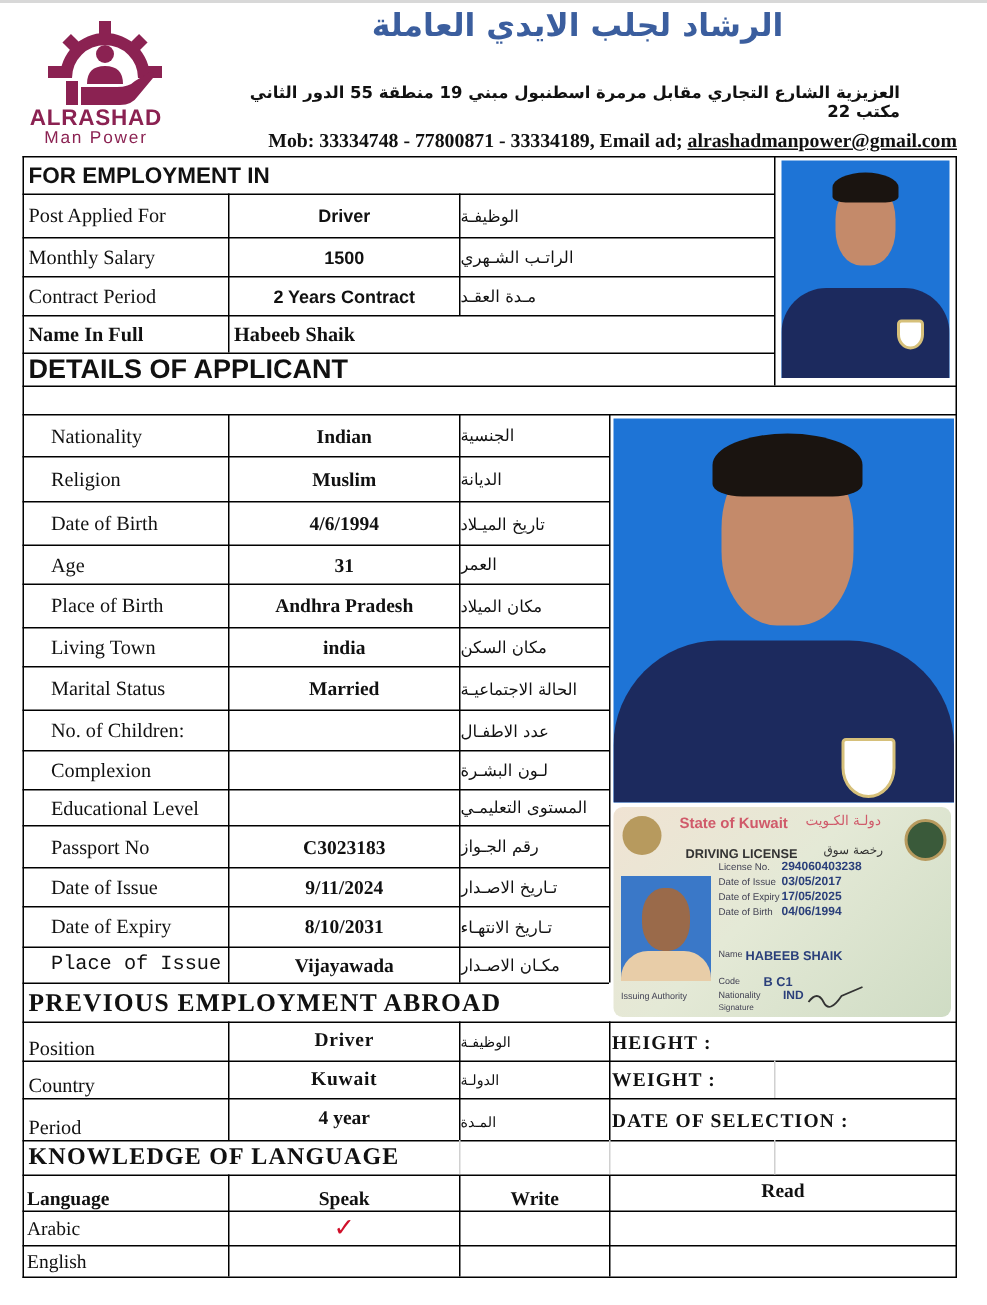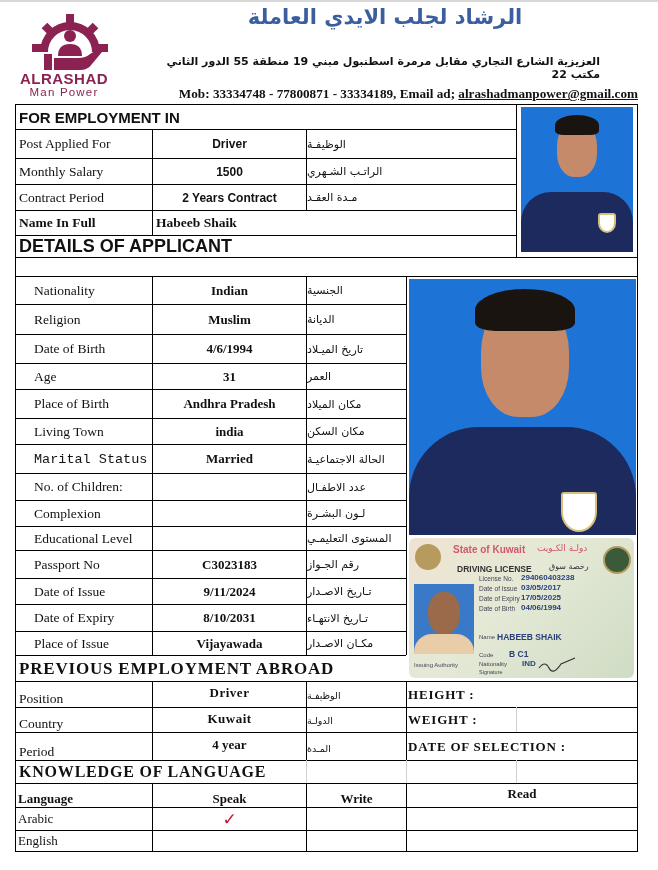--- a/index.html
+++ b/index.html
@@ -165,21 +165,21 @@
   <div class="cell ar" style="left:307px;top:364px;width:98px;height:25px;">العمر</div>
 
   <div class="cell lbl2" style="left:16px;top:390px;width:136px;height:28px;">Place of Birth</div>
   <div class="cell val" style="left:153px;top:390px;width:153px;height:28px;">Andhra Pradesh</div>
   <div class="cell ar" style="left:307px;top:390px;width:98px;height:28px;">مكان الميلاد</div>
 
   <div class="cell lbl2" style="left:16px;top:419px;width:136px;height:25px;">Living Town</div>
   <div class="cell val" style="left:153px;top:419px;width:153px;height:25px;">india</div>
   <div class="cell ar" style="left:307px;top:419px;width:98px;height:25px;">مكان السكن</div>
 
-  <div class="cell lbl2" style="left:16px;top:445px;width:136px;height:28px;font-family:Liberation Mono, monospace;">Marital Status</div>
+  <div class="cell lbl2" style="left:16px;top:445px;width:136px;height:28px;">Marital Status</div>
   <div class="cell val" style="left:153px;top:445px;width:153px;height:28px;">Married</div>
   <div class="cell ar" style="left:307px;top:445px;width:98px;height:28px;">الحالة الاجتماعيـة</div>
 
   <div class="cell lbl2" style="left:16px;top:474px;width:136px;height:26px;">No. of Children:</div>
   <div class="cell val" style="left:153px;top:474px;width:153px;height:26px;"></div>
   <div class="cell ar" style="left:307px;top:474px;width:98px;height:26px;">عدد الاطفـال</div>
 
   <div class="cell lbl2" style="left:16px;top:501px;width:136px;height:25px;">Complexion</div>
   <div class="cell val" style="left:153px;top:501px;width:153px;height:25px;"></div>
   <div class="cell ar" style="left:307px;top:501px;width:98px;height:25px;">لـون البشـرة</div>
@@ -193,21 +193,21 @@
   <div class="cell ar" style="left:307px;top:551px;width:98px;height:27px;">رقم الجـواز</div>
 
   <div class="cell lbl2" style="left:16px;top:579px;width:136px;height:25px;">Date of Issue</div>
   <div class="cell val" style="left:153px;top:579px;width:153px;height:25px;">9/11/2024</div>
   <div class="cell ar" style="left:307px;top:579px;width:98px;height:25px;">تـاريخ الاصـدار</div>
 
   <div class="cell lbl2" style="left:16px;top:605px;width:136px;height:26px;">Date of Expiry</div>
   <div class="cell val" style="left:153px;top:605px;width:153px;height:26px;">8/10/2031</div>
   <div class="cell ar" style="left:307px;top:605px;width:98px;height:26px;">تـاريخ الانتهـاء</div>
 
-  <div class="cell lbl2" style="left:16px;top:632px;width:136px;height:23px;">Place of Issue</div>
+  <div class="cell lbl2" style="left:16px;top:632px;width:136px;height:23px;font-family:Liberation Mono, monospace;">Place of Issue</div>
   <div class="cell val" style="left:153px;top:632px;width:153px;height:23px;">Vijayawada</div>
   <div class="cell ar" style="left:307px;top:632px;width:98px;height:23px;">مكـان الاصـدار</div>
 </div>
 
 <div class="abs photo" style="left:409px;top:279px;width:227px;height:256px;">
   <div class="shirt" style="left:0;top:148px;width:227px;height:108px;border-radius:70px 70px 0 0;"></div>
   <div class="head" style="left:72px;top:20px;width:88px;height:118px;"></div>
   <div class="hair" style="left:66px;top:10px;width:100px;height:42px;"></div>
   <div class="badge" style="left:152px;top:213px;width:32px;height:36px;"></div>
 </div>

